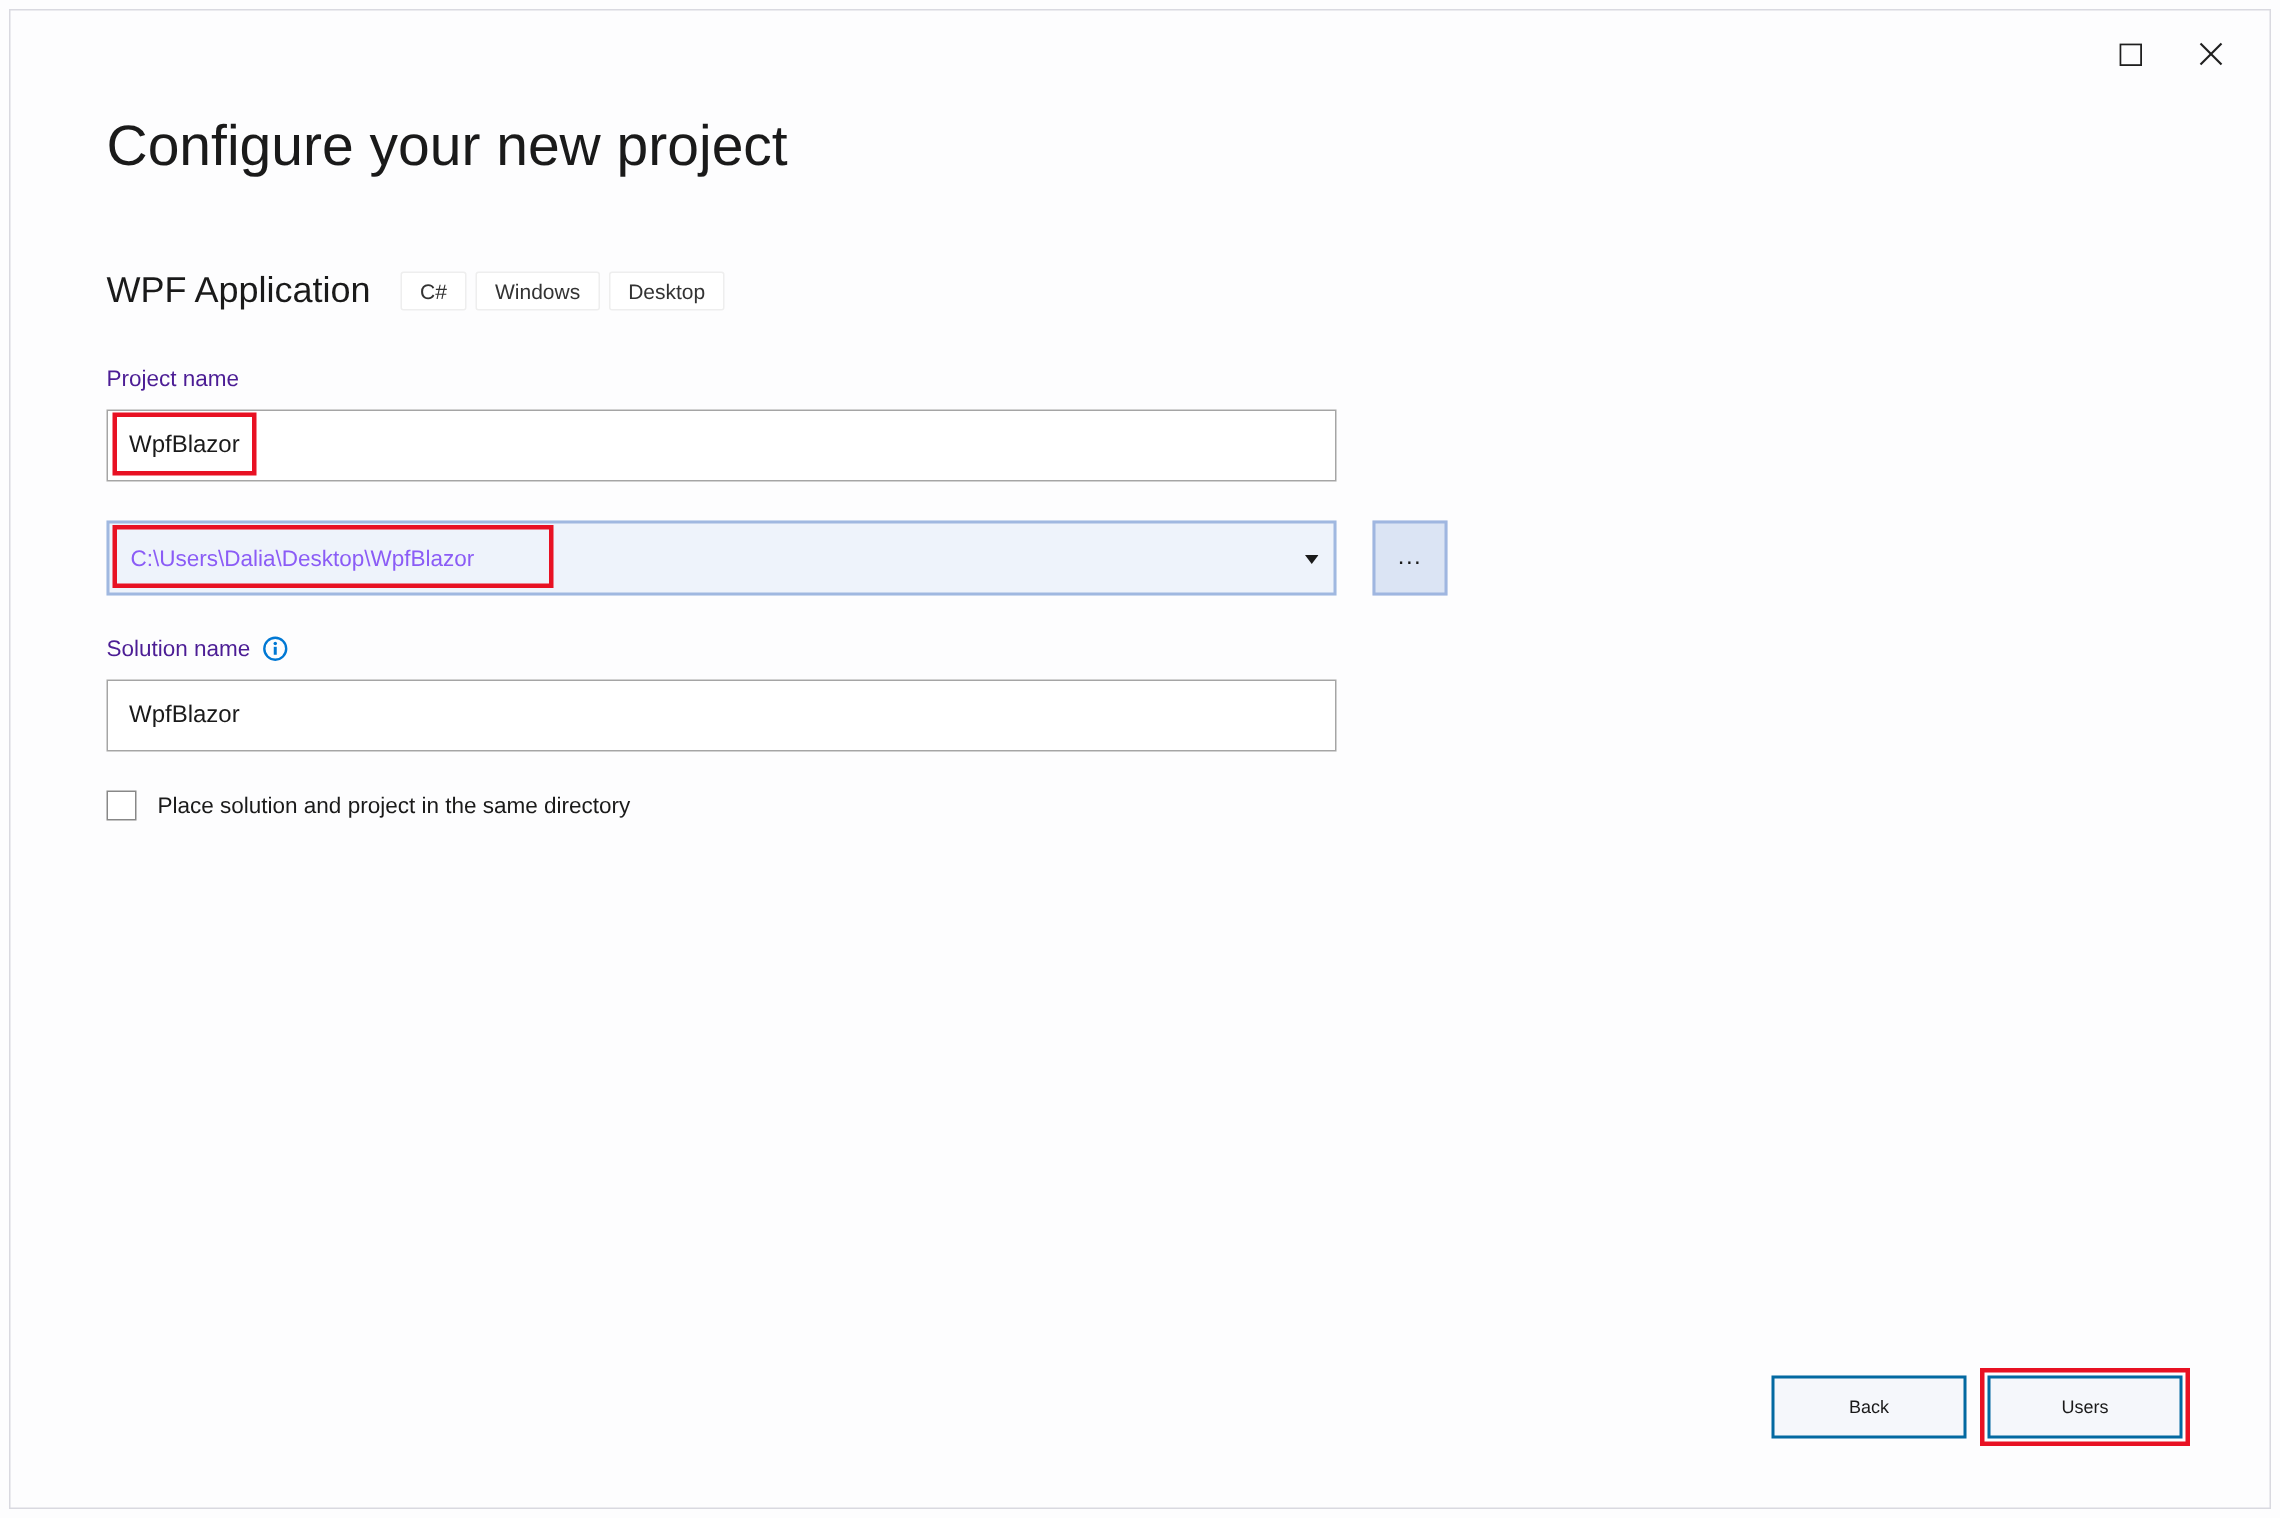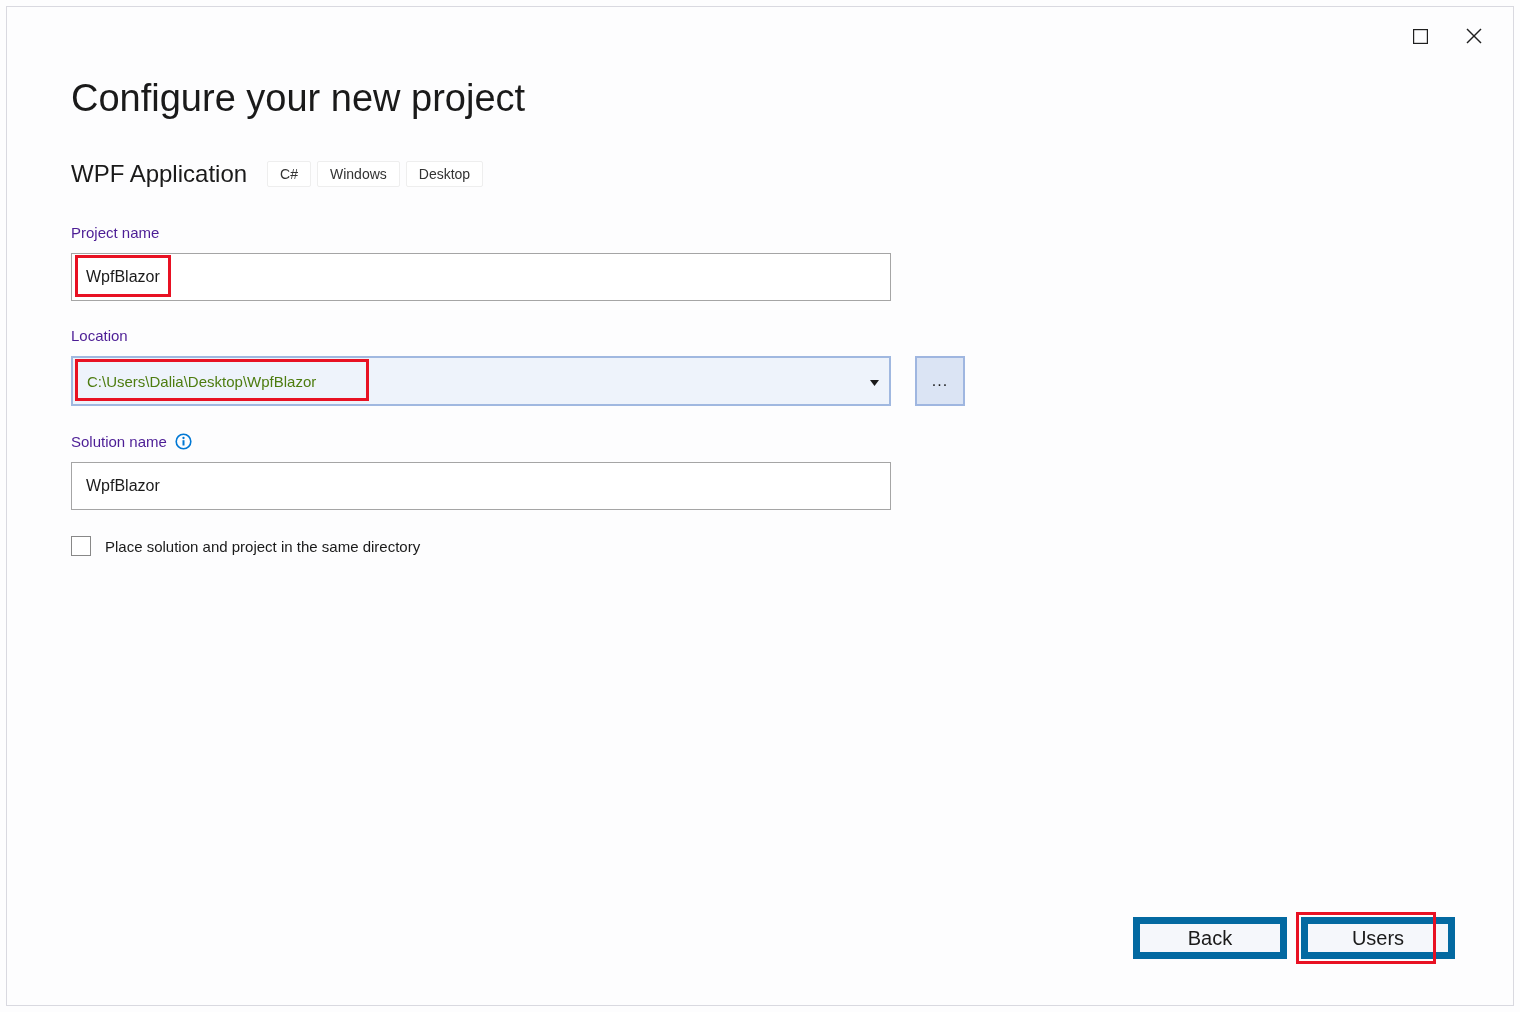--- a/index.html
+++ b/index.html
@@ -40,21 +40,21 @@
       justify-content: center;
       color: #1f1f1f;
     }
     .content {
       padding: 70px 64px 0px 64px;
     }
     .heading {
       font-size: 38px;
       font-weight: 400;
       color: #1a1a1a;
-      margin-bottom: 40px;
+      margin-bottom: 60px;
     }
     .template-row {
       display: flex;
       align-items: center;
       gap: 20px;
       margin-bottom: 36px;
     }
     .template-name {
       font-size: 24px;
       font-weight: 400;
@@ -109,21 +109,21 @@
       width: 820px;
     }
     .combo-input {
       width: 100%;
       height: 50px;
       border: 2px solid #a0b8e0;
       background: #eef3fb;
       padding: 0 32px 0 14px;
       font-size: 15px;
       font-family: inherit;
-      color: #4d7c0f;
+      color: #8b5cf6;
       outline: none;
     }
     .combo-caret {
       position: absolute;
       right: 12px;
       top: 50%;
       transform: translateY(-50%);
       pointer-events: none;
     }
     .browse-btn {
@@ -162,25 +162,25 @@
       color: #1a1a1a;
     }
     .footer {
       position: absolute;
       bottom: 46px;
       right: 58px;
       display: flex;
       gap: 14px;
     }
     .footer-btn {
-      width: 154px;
+      width: 130px;
       height: 42px;
-      border: 7px solid #0369a1;
+      border: 2px solid #0369a1;
       background: #f5f7fb;
-      font-size: 20px;
+      font-size: 12px;
       color: #1a1a1a;
       font-family: inherit;
     }
     .proj-name-wrap {
       position: relative;
       width: 820px;
     }
   </style>
 </head>
 <body>
@@ -216,21 +216,20 @@
 
     <div class="field-group">
       <div class="field-label">Project name</div>
       <div class="proj-name-wrap">
         <input type="text" class="text-input" value="WpfBlazor" style="">
         <div class="highlight-box" style="left:4px; top:2px; width:96px; height:42px;"></div>
       </div>
     </div>
 
     <div class="field-group">
-      <div class="field-label">Location</div>
       <div class="location-row">
         <div class="combo-wrap">
           <input type="text" class="combo-input" value="C:\Users\Dalia\Desktop\WpfBlazor" style="">
           <span class="combo-caret">
             <svg width="9" height="6" viewBox="0 0 9 6">
                 <polygon points="0,0 9,0 4.5,6" fill="#1a1a1a"></polygon>
               </svg>
           </span>
           <div class="highlight-box" style="left:4px; top:3px; width:294px; height:42px;"></div>
         </div>

